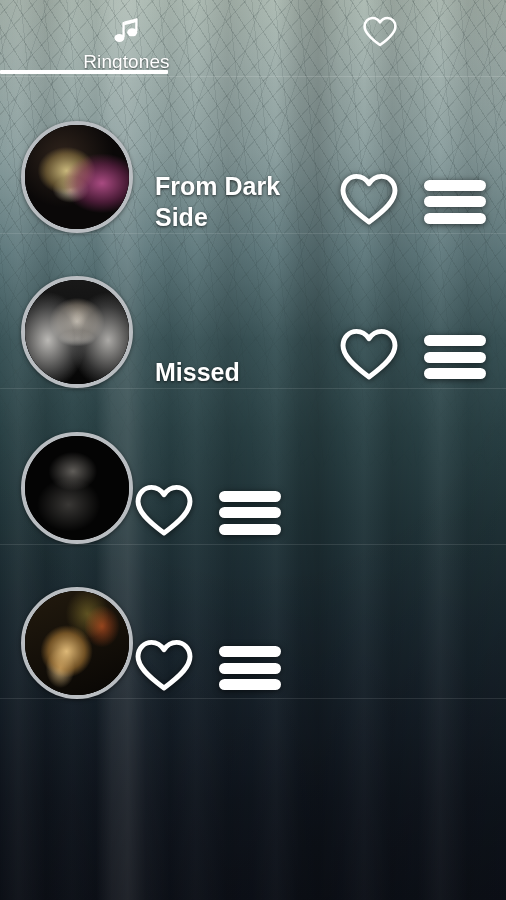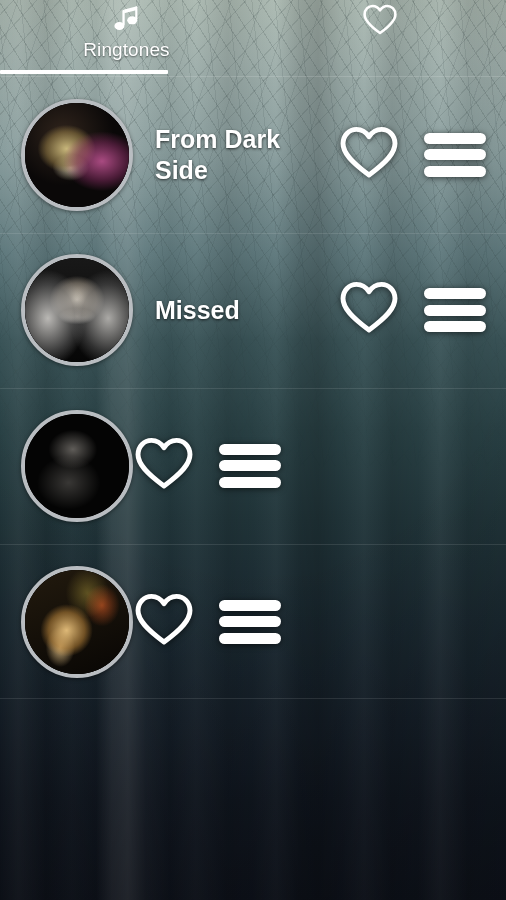--- a/index.html
+++ b/index.html
@@ -82,21 +82,21 @@
   
   .tabbar {
     position:absolute; left:0; top:0; width:506px; height:75px;
     display:flex; align-items:flex-end; z-index:6;
   }
   .tab {
     flex:1 1 0;
     height:75px;
     display:flex; flex-direction:column;
     align-items:center; justify-content:flex-start;
-    padding-top:2px;
+    padding-top:14px;
     cursor:pointer;
   }
   .tab-icon {
     height:36px;
     display:flex; align-items:center; justify-content:center;
   }
   .tab-icon svg { display:block; }
   .tab-label {
     font-size:19px; font-weight:400; color:#ffffff;
     letter-spacing:.1px; line-height:24px;
@@ -113,21 +113,21 @@
     position:absolute; left:0; top:76px; width:506px; height:1px;
     background:rgba(255,255,255,.14); z-index:5;
   }
 
   
   .list { position:absolute; left:0; top:77px; width:506px; z-index:4; }
 
   .row {
     position:relative;
     height:155.6px;
-    display:flex; align-items:center;
+    display:flex; align-items:flex-end;
     cursor:pointer;
   }
   .row + .row::before {
     content:"";
     position:absolute; left:0; top:0; width:506px; height:1px;
     background:rgba(255,255,255,.10);
   }
   .row:last-child::after {
     content:"";
     position:absolute; left:0; bottom:0; width:506px; height:1px;

